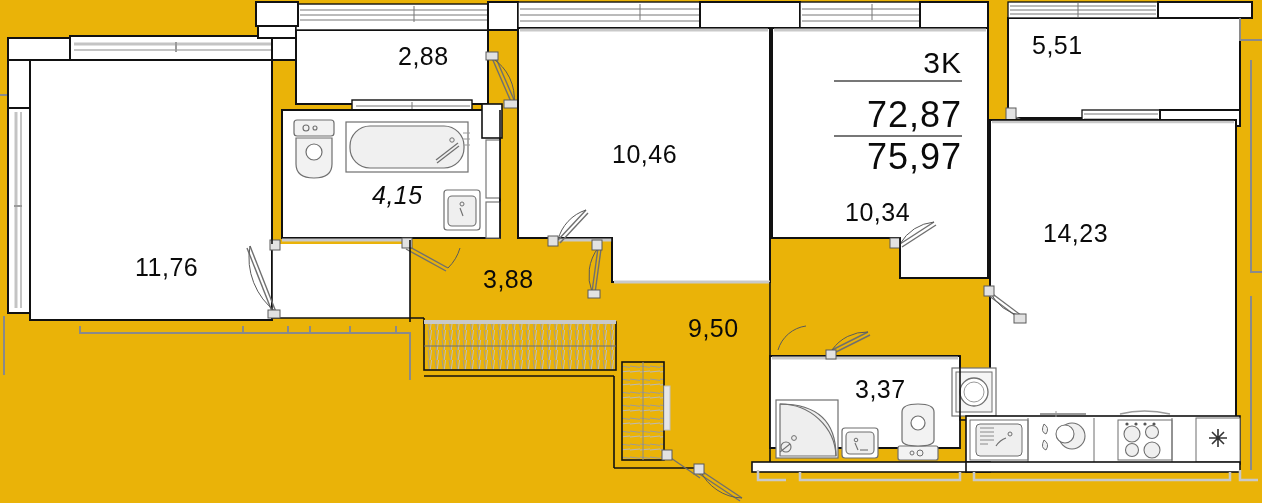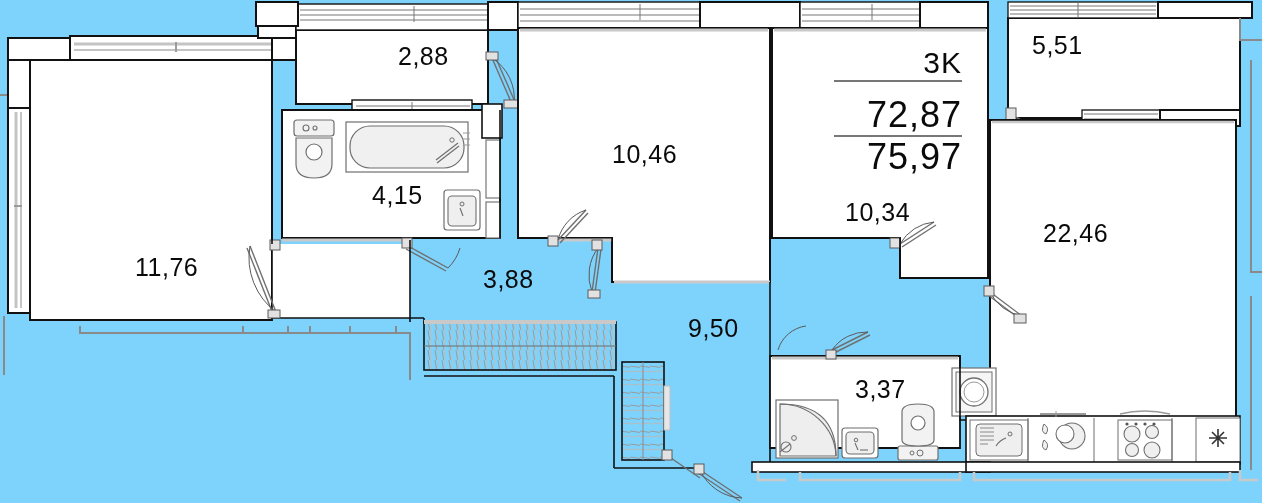--- a/index.html
+++ b/index.html
@@ -1,17 +1,17 @@
 <!DOCTYPE html>
 <html><head>
 <meta charset="utf-8">
 <style>
   html,body{margin:0;padding:0;background:#ffffff;}
   body{font-family:"Liberation Sans",sans-serif;}
-  #plan-root{position:relative;width:1262px;height:503px;background:#7dd3fc;overflow:hidden;}
+  #plan-root{position:relative;width:1262px;height:503px;background:#eab308;overflow:hidden;}
   #plan-svg{position:absolute;left:0;top:0;width:1262px;height:503px;}
   .area-label{
     position:absolute;
     font-family:"Liberation Sans",sans-serif;
     color:#0a0a0a;
     white-space:nowrap;
     letter-spacing:0.5px;
   }
   .area-label.sz-main{font-size:25px;}
   .title-block{position:absolute;text-align:center;line-height:1;}
@@ -392,35 +392,35 @@
       <path d="M900 238 L900 278"></path>
       <path d="M988 28 L988 120"></path>
       <path d="M410 240 L410 322"></path>
       <path d="M272 60 L272 244"></path>
     </g>
 
   </svg>
 
   <div class="area-label sz-main" style="left:398px;top:42px;">2,88</div>
 
-  <div class="area-label sz-main" style="left:372px;top:181px;">4,15</div>
+  <div class="area-label sz-main" style="left:372px;top:181px;font-style:italic;">4,15</div>
 
   <div class="area-label sz-main" style="left:135px;top:253px;">11,76</div>
 
   <div class="area-label sz-main" style="left:612px;top:140px;">10,46</div>
 
   <div class="area-label sz-main" style="left:483px;top:265px;">3,88</div>
 
   <div class="area-label sz-main" style="left:688px;top:314px;">9,50</div>
 
   <div class="area-label sz-main" style="left:845px;top:186px;margin-top:12px;">10,34</div>
 
   <div class="area-label sz-main" style="left:855px;top:375px;">3,37</div>
 
-  <div class="area-label sz-main" style="left:1043px;top:219px;">22,46</div>
+  <div class="area-label sz-main" style="left:1043px;top:219px;">14,23</div>
 
   <div class="area-label sz-main" style="left:1032px;top:31px;">5,51</div>
 
   <div class="title-block" style="left:834px;top:48px;width:128px;text-align:right;">
     <div class="tb-rooms">3K</div>
     <div class="tb-rule"></div>
     <div class="tb-a1" style="padding-top:15px;">72,87</div>
     <div class="tb-rule"></div>
     <div class="tb-a2" style="padding-top:2px;">75,97</div>
   </div>

